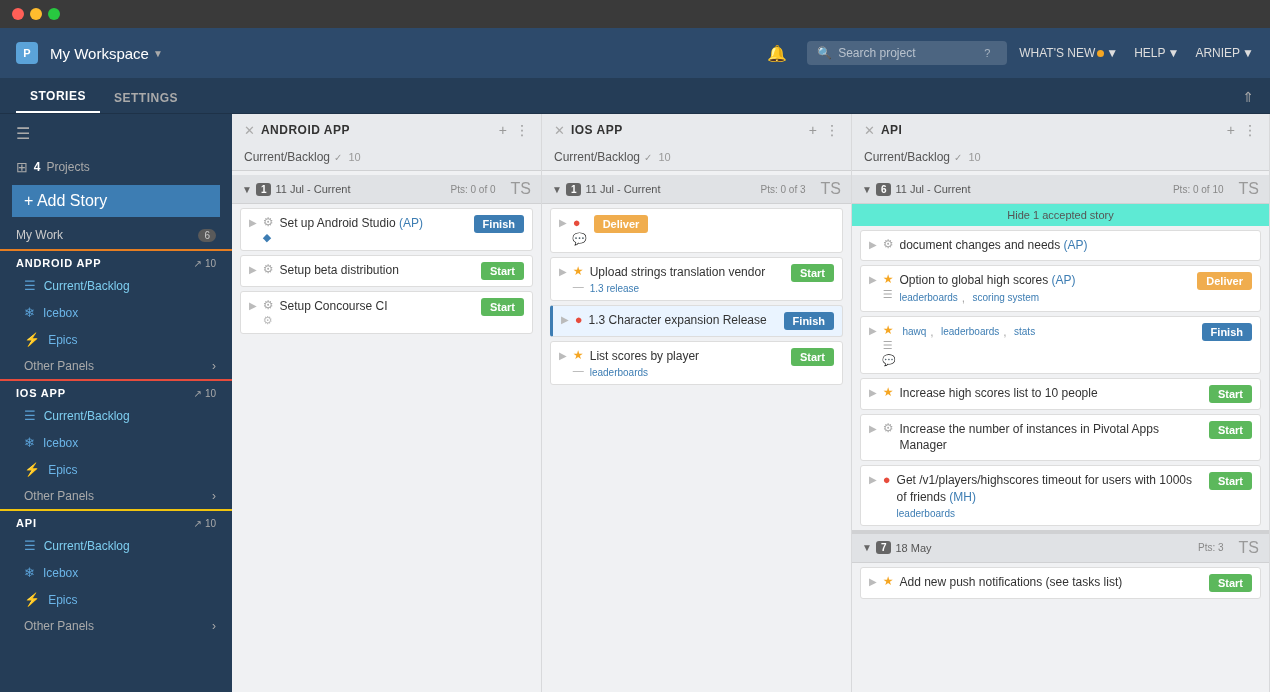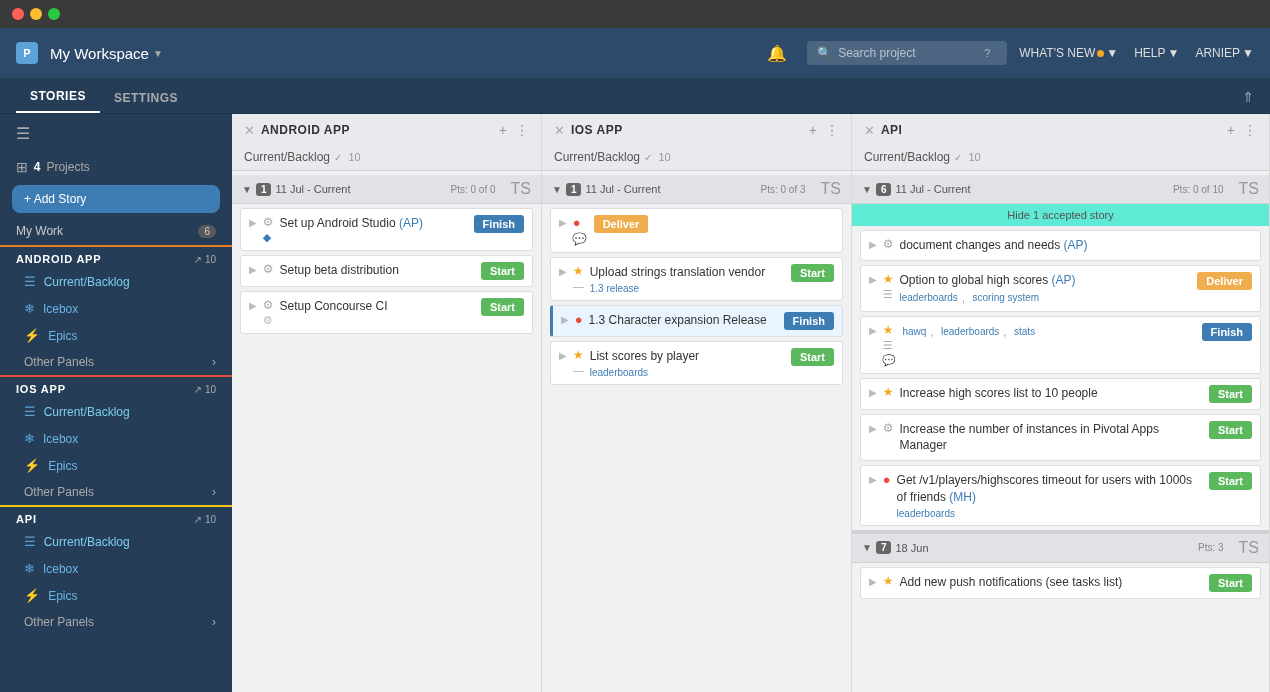--- a/index.html
+++ b/index.html
@@ -36,21 +36,21 @@
 
     
     .main { display: flex; height: calc(692px - 28px - 50px - 36px); }
 
     
     .sidebar { width: 232px; background: #253d57; display: flex; flex-direction: column; overflow-y: auto; flex-shrink: 0; }
     .sidebar-hamburger { padding: 10px 16px; color: #aaa; font-size: 16px; cursor: pointer; }
     .sidebar-projects { display: flex; align-items: center; gap: 6px; padding: 6px 16px 6px; color: #aaa; font-size: 12px; }
     .sidebar-projects .grid-icon { font-size: 14px; }
     .sidebar-projects .count { font-weight: 700; color: white; }
-    .add-story-btn { margin: 4px 12px; background: #3d7db3; color: white; border: none; border-radius: 8px; padding: 7px 12px; font-size: 12px; font-weight: 500; cursor: pointer; display: flex; align-items: center; gap: 6px; }
+    .add-story-btn { margin: 4px 12px; background: #3d7db3; color: white; border: none; border-radius: 0; padding: 7px 12px; font-size: 16px; font-weight: 500; cursor: pointer; display: flex; align-items: center; gap: 6px; }
     .my-work-item { padding: 7px 16px; display: flex; align-items: center; justify-content: space-between; color: #ccc; font-size: 12px; cursor: pointer; }
     .my-work-item .badge { background: #5a5a5a; border-radius: 10px; padding: 1px 6px; font-size: 10px; color: #ccc; }
     .sidebar-project-header { padding: 6px 16px 3px; display: flex; align-items: center; justify-content: space-between; }
     .project-label { color: white; font-size: 11px; font-weight: 700; letter-spacing: 0.8px; text-transform: uppercase; }
     .project-count { display: flex; align-items: center; gap: 3px; color: #aaa; font-size: 10px; }
     .project-divider { height: 2px; margin: 0 0 0 0; }
     .android-divider { background: #e67e22; }
     .ios-divider { background: #e74c3c; }
     .api-divider { background: #f1c40f; }
     .sidebar-nav-item { padding: 6px 16px 6px 24px; display: flex; align-items: center; gap: 8px; color: #6bb5e8; font-size: 12px; cursor: pointer; }
@@ -528,21 +528,21 @@
             </div>
           </div>
           <div class="story-actions">
             <button class="btn btn-start">Start</button>
           </div>
         </div>
 
         <div class="sprint-7-header">
           <span class="sprint-caret">▼</span>
           <span class="sprint-num">7</span>
-          <span class="sprint-name">18 Jun</span>
+          <span class="sprint-name">18 May</span>
           <span class="sprint-pts">Pts: 3</span>
           <span class="sprint-ts">TS</span>
         </div>
 
         <div class="story-card">
           <span class="story-expand">▶</span>
           <div class="story-icons">
             <span class="story-star">★</span>
           </div>
           <div class="story-content">

